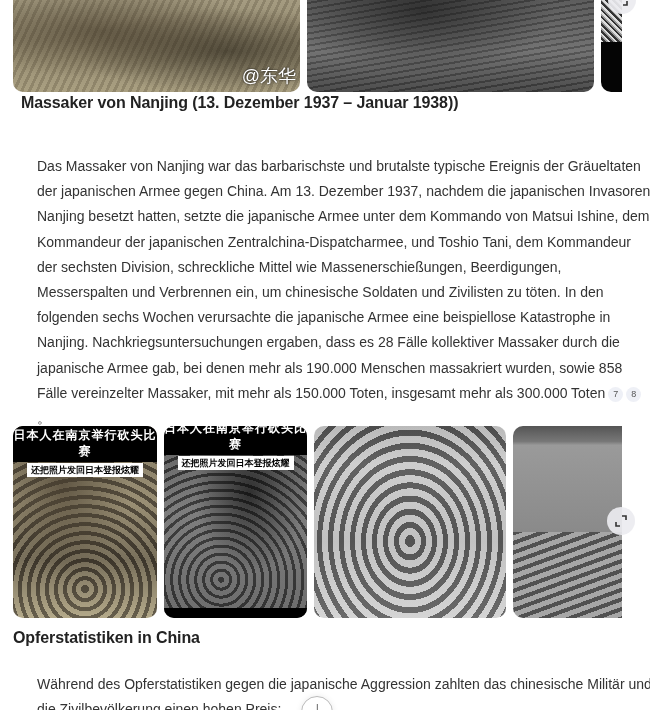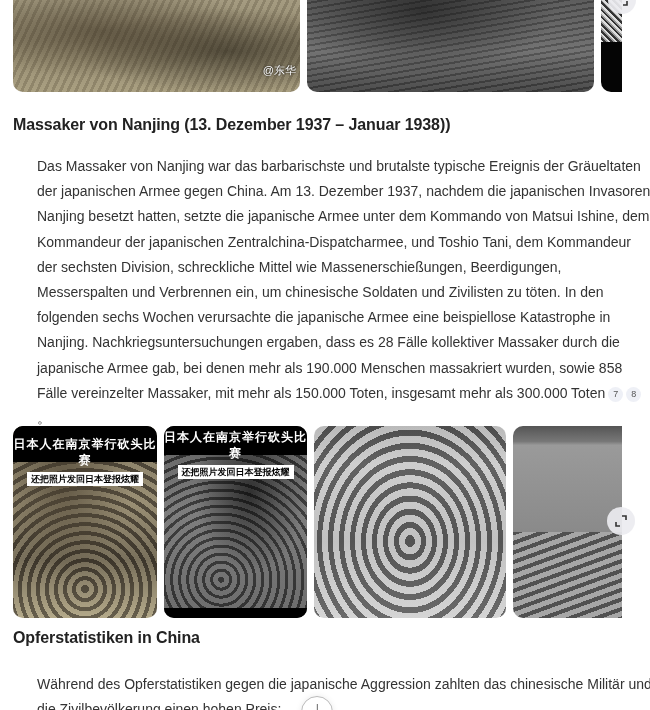--- a/index.html
+++ b/index.html
@@ -50,28 +50,28 @@
     .photo-river {
       background:
         linear-gradient(180deg, #555 0%, #777 8%, #9a9a9a 10%, #8a8a8a 55%, transparent 55%),
         repeating-linear-gradient(160deg, rgba(40,40,40,0.5) 0 4px, rgba(210,210,210,0.5) 4px 9px),
         #7a7a7a;
     }
     .banner {
       position: absolute; left: 0; right: 0; top: 0; height: 36px;
       background: #000; color: #fff; text-align: center; font-weight: bold;
     }
-    .banner-l1 { font-size: 12px; line-height: 16px; padding-top: 10px; letter-spacing: 1px; }
+    .banner-l1 { font-size: 12px; line-height: 16px; padding-top: 1px; letter-spacing: 1px; }
     .banner-l2 {
       display: inline-block; font-size: 9px; line-height: 12px;
       background: #fff; color: #000; padding: 0 3px; margin-top: 1px; border: 1px solid #fff;
     }
     .watermark {
-      position: absolute; right: 4px; bottom: 14px; color: #fff;
-      font-size: 11px; text-shadow: 0 0 2px #000;
+      position: absolute; right: 4px; bottom: 4px; color: #fff;
+      font-size: 18px; text-shadow: 0 0 2px #000;
     }
     .expand-btn {
       position: absolute; width: 28px; height: 28px; border-radius: 50%;
       background: rgba(235,236,240,0.92); display: flex; align-items: center; justify-content: center;
     }
     .expand-btn svg { width: 14px; height: 14px; }
     .h2 {
       position: absolute; left: 13px; font-weight: bold; font-size: 16px; color: #222;
       margin: 0; letter-spacing: -0.1px;
     }
@@ -104,21 +104,21 @@
     <div class="photo-noise" style="position:absolute;left:0;right:0;top:0;height:52px;"></div>
     <div class="photo-dark" style="position:absolute;left:0;right:0;top:52px;bottom:0;"></div>
   </div>
 </div>
 <div class="expand-btn" style="left:608px; top:-14px;">
   <svg viewBox="0 0 14 14">
       <path d="M2 6 V2 H6 M8 12 H12 V8" fill="none" stroke="#333" stroke-width="1.6"></path>
     </svg>
 </div>
 
-<h2 class="h2" style="top:116px;">Massaker von Nanjing (13. Dezember 1937 – Januar 1938))</h2>
+<h2 class="h2" style="top:94px;margin-left:8px;">Massaker von Nanjing (13. Dezember 1937 – Januar 1938))</h2>
 <p class="para" style="top:139px;"><span>Das Massaker von Nanjing war das barbarischste und brutalste typische Ereignis der Gräueltaten der japanischen Armee gegen China. Am 13. Dezember 1937, nachdem die japanischen Invasoren Nanjing besetzt hatten, setzte die japanische Armee unter dem Kommando von Matsui Ishine, dem Kommandeur der japanischen Zentralchina-Dispatcharmee, und Toshio Tani, dem Kommandeur der sechsten Division, schreckliche Mittel wie Massenerschießungen, Beerdigungen, Messerspalten und Verbrennen ein, um chinesische Soldaten und Zivilisten zu töten. In den folgenden sechs Wochen verursachte die japanische Armee eine beispiellose Katastrophe in Nanjing. Nachkriegsuntersuchungen ergaben, dass es 28 Fälle kollektiver Massaker durch die japanische Armee gab, bei denen mehr als 190.000 Menschen massakriert wurden, sowie 858 Fälle vereinzelter Massaker, mit mehr als 150.000 Toten, insgesamt mehr als 300.000 Toten</span><span class="cite">7</span><span class="cite">8</span><br><span>。</span></p>
 
 <div class="gallery gallery-mid">
   <div class="gimg photo-sepia2" style="left:0; width:144px;">
     <div class="banner">
       <div class="banner-l1">日本人在南京举行砍头比赛</div>
       <div class="banner-l2">还把照片发回日本登报炫耀</div>
     </div>
   </div>
   <div class="gimg photo-bw" style="left:151px; width:143px;">

